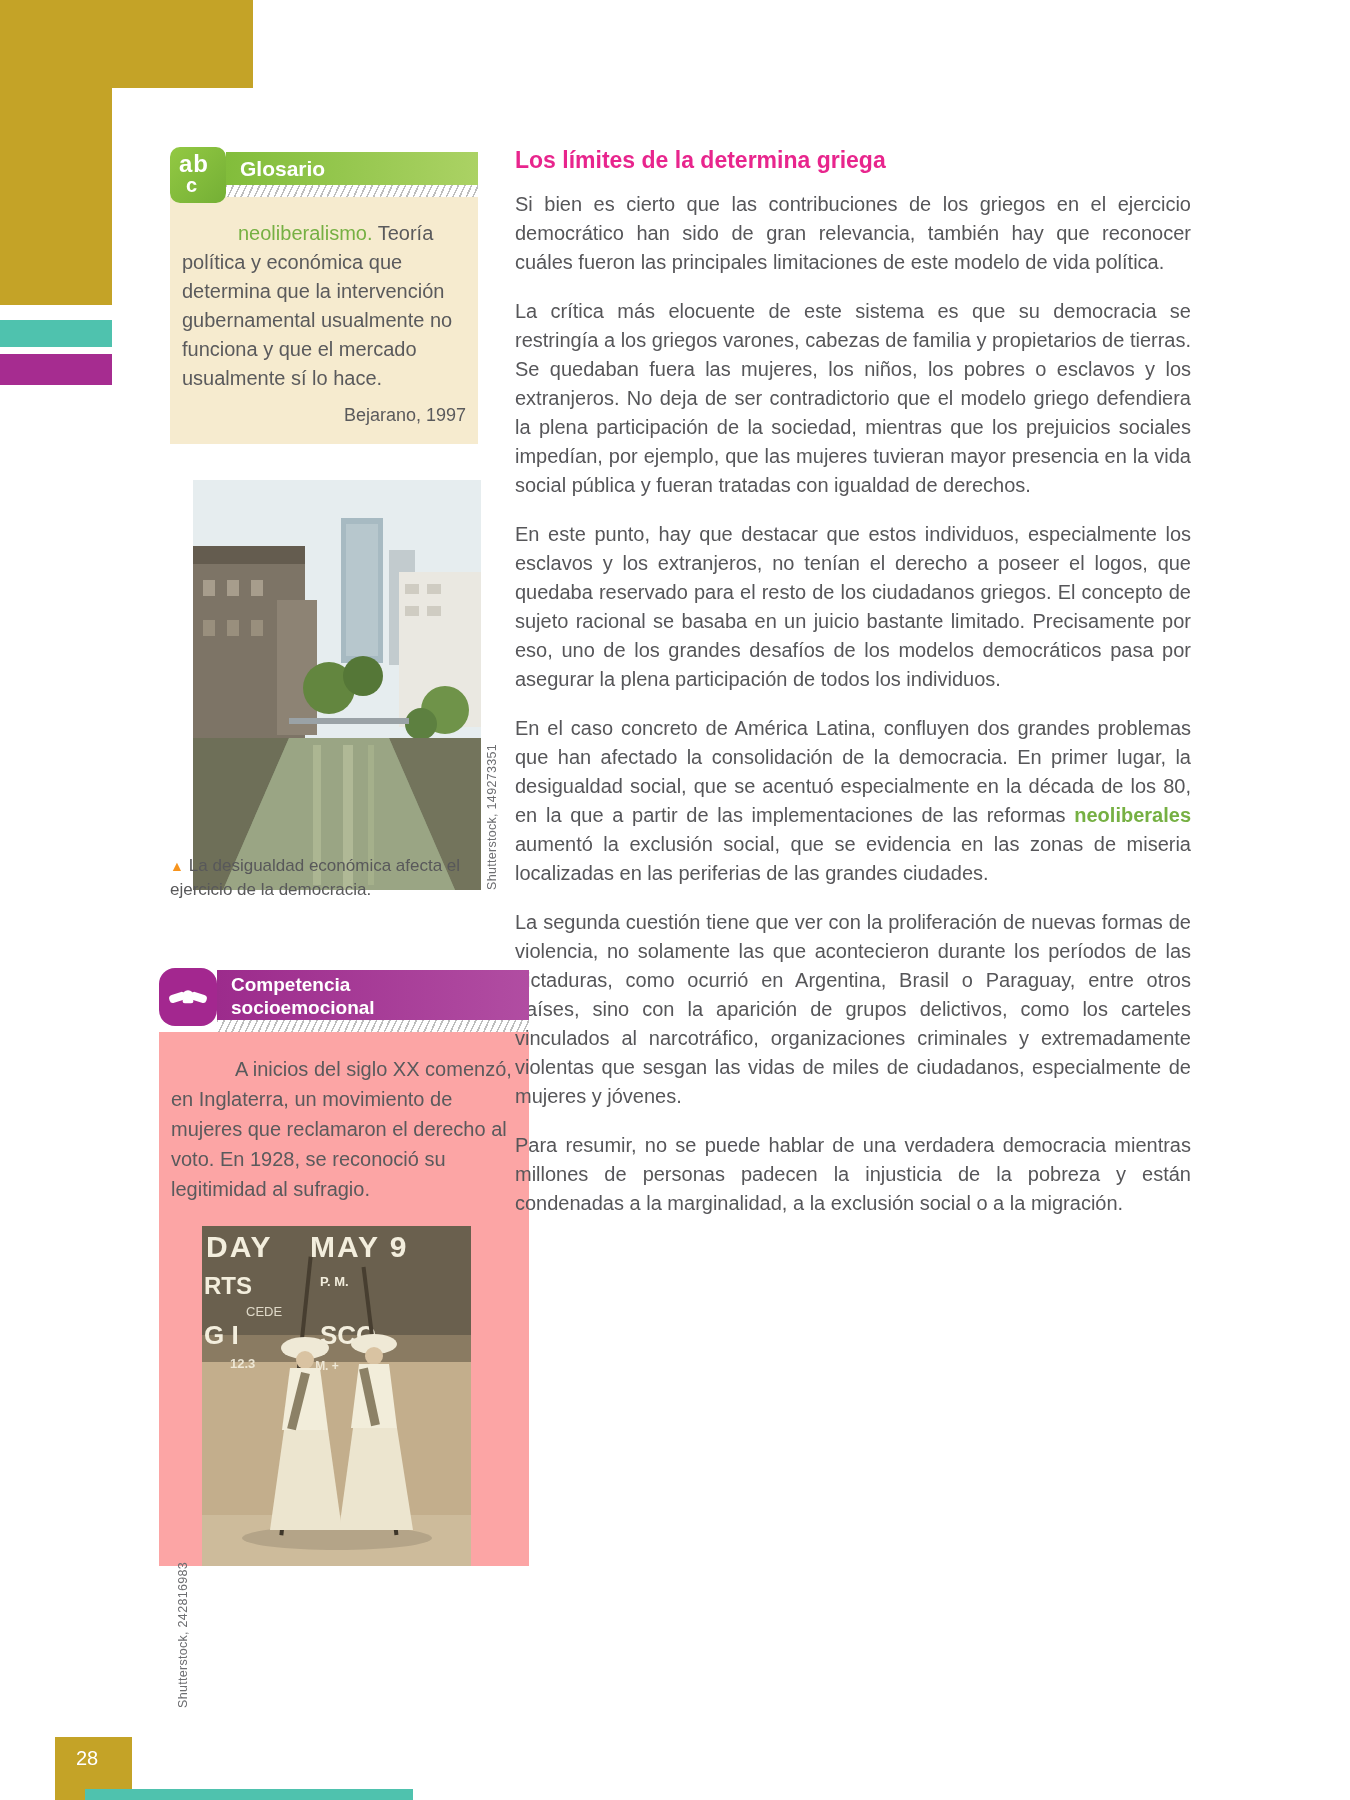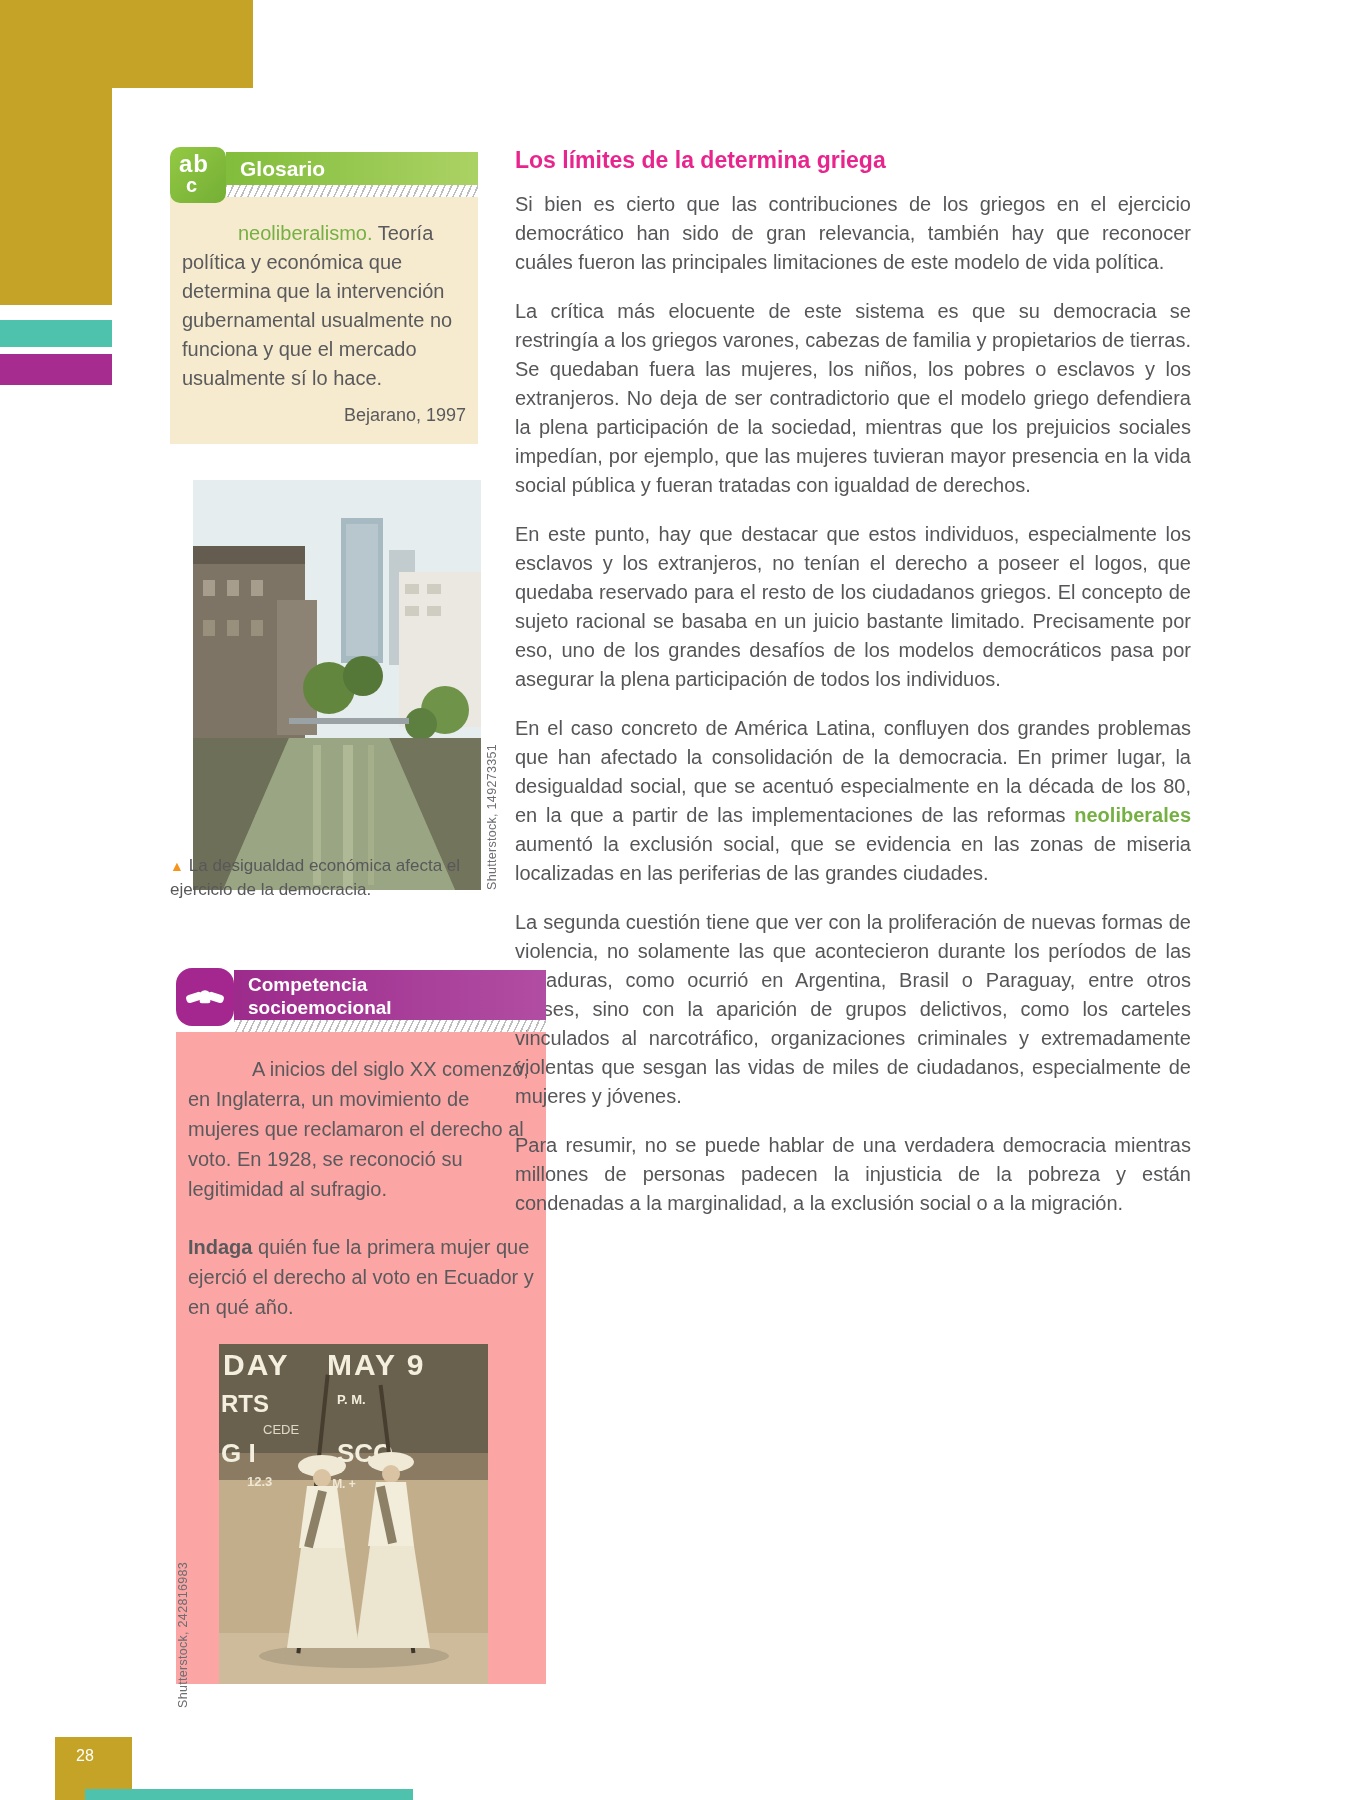--- a/index.html
+++ b/index.html
@@ -7,21 +7,21 @@
   .page { position:relative; width:1350px; height:1800px; background:#fff; overflow:hidden; }
 
   
   .deco { position:absolute; }
   #gold-top    { left:0; top:0; width:253px; height:88px;  background:#c4a327; }
   #gold-side   { left:0; top:0; width:112px; height:305px; background:#c4a327; }
   #teal-bar    { left:0; top:320px; width:112px; height:27px; background:#4fc2ae; }
   #magenta-bar { left:0; top:354px; width:112px; height:31px; background:#a62c90; }
   #footer-gold { left:55px; top:1737px; width:77px; height:63px; background:#c4a327; }
   #footer-teal { left:85px; top:1789px; width:328px; height:11px; background:#4fc2ae; }
-  .page-num { color:#fff; font-size:16px; padding:10px 0 0 21px; }
+  .page-num { color:#fff; font-size:20px; padding:10px 0 0 21px; }
 
   
   .glossary { position:absolute; left:170px; top:147px; width:308px; }
   .g-head { position:relative; height:50px; z-index:2; }
   .g-icon { position:absolute; left:0; top:0; width:56px; height:56px;
             background:linear-gradient(135deg,#93c943,#74af35); border-radius:10px;
             color:#fff; font-weight:bold; box-sizing:border-box; padding:5px 0 0 9px; line-height:1; }
   .g-icon .t { display:block; font-size:24px; letter-spacing:1px; }
   .g-icon .b { display:block; font-size:20px; margin:-1px 0 0 7px; }
   .g-bar { position:absolute; left:56px; top:5px; right:0; height:33px;
@@ -38,21 +38,21 @@
   .photo1 { position:absolute; left:193px; top:480px; width:288px; height:410px; overflow:hidden; }
   .vcredit { position:absolute; writing-mode:vertical-rl; transform:rotate(180deg);
              font-size:12.5px; color:#6d6e71; white-space:nowrap; letter-spacing:.3px; }
   #credit1 { left:485px; top:700px; height:190px; }
   #credit2 { left:176px; top:1508px; height:200px; }
   .caption { position:absolute; left:170px; top:854px; width:312px;
              font-size:17px; line-height:23px; color:#58585a; }
   .tri { color:#f7941d; font-size:14px; margin-right:5px; }
 
   
-  .compe { position:absolute; left:176px; top:968px; width:370px; }
+  .compe { position:absolute; left:159px; top:968px; width:370px; }
   .c-head { position:relative; height:64px; z-index:2; }
   .c-icon { position:absolute; left:0; top:0; width:58px; height:58px; background:#a3278f;
             border-radius:16px; display:flex; align-items:center; justify-content:center; }
   .c-bar { position:absolute; left:58px; top:2px; right:0; height:50px;
            background:linear-gradient(90deg,#9c2b8c,#b14da2);
            color:#fff; font-weight:bold; font-size:19px; line-height:23px;
            padding:3px 0 0 14px; box-sizing:border-box; }
   .c-hatch { position:absolute; left:58px; top:52px; right:0; height:12px;
              background:repeating-linear-gradient(115deg,#bdbdbd 0 1.5px,rgba(255,255,255,0) 1.5px 6px); }
   .c-body { background:#fca5a5; padding:22px 0 0 0; }
@@ -160,21 +160,20 @@
         </svg>
       </div>
       <div class="c-bar">
         <span>Competencia</span><br>
         <span>socioemocional</span>
       </div>
       <div class="c-hatch"></div>
     </div>
     <div class="c-body">
       <p class="c-p1">A inicios del siglo XX comenzó, en Inglaterra, un movimiento de mujeres que reclamaron el derecho al voto. En 1928, se reconoció su legitimidad al sufragio.</p>
-      <p class="c-p2"><span class="indaga">Indaga</span><span> quién fue la primera mujer que ejerció el derecho al voto en Ecuador y en qué año.</span></p>
 
       <div class="photo2">
         <span class="sg" id="sg-l1a">DAY</span>
         <span class="sg" id="sg-l1b">MAY 9</span>
         <span class="sg" id="sg-l2a">RTS</span>
         <span class="sg" id="sg-l2b">P. M.</span>
         <span class="sg" id="sg-l3">CEDE</span>
         <span class="sg" id="sg-l4a">G I</span>
         <span class="sg" id="sg-l4b">SCO</span>
         <span class="sg" id="sg-l5a">12.3</span>

